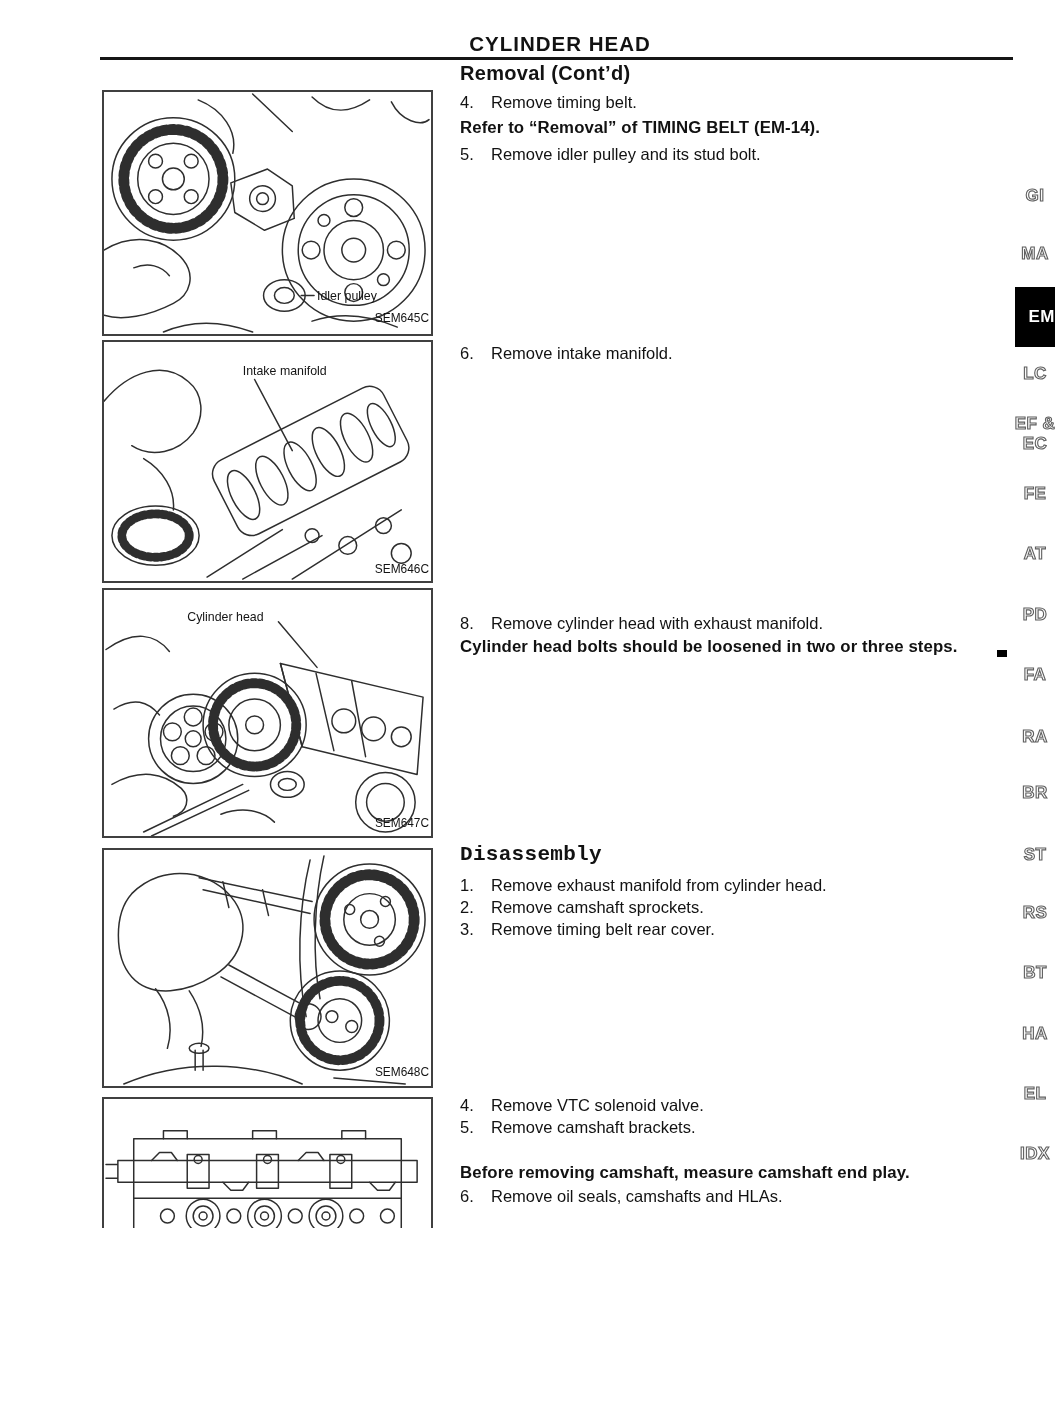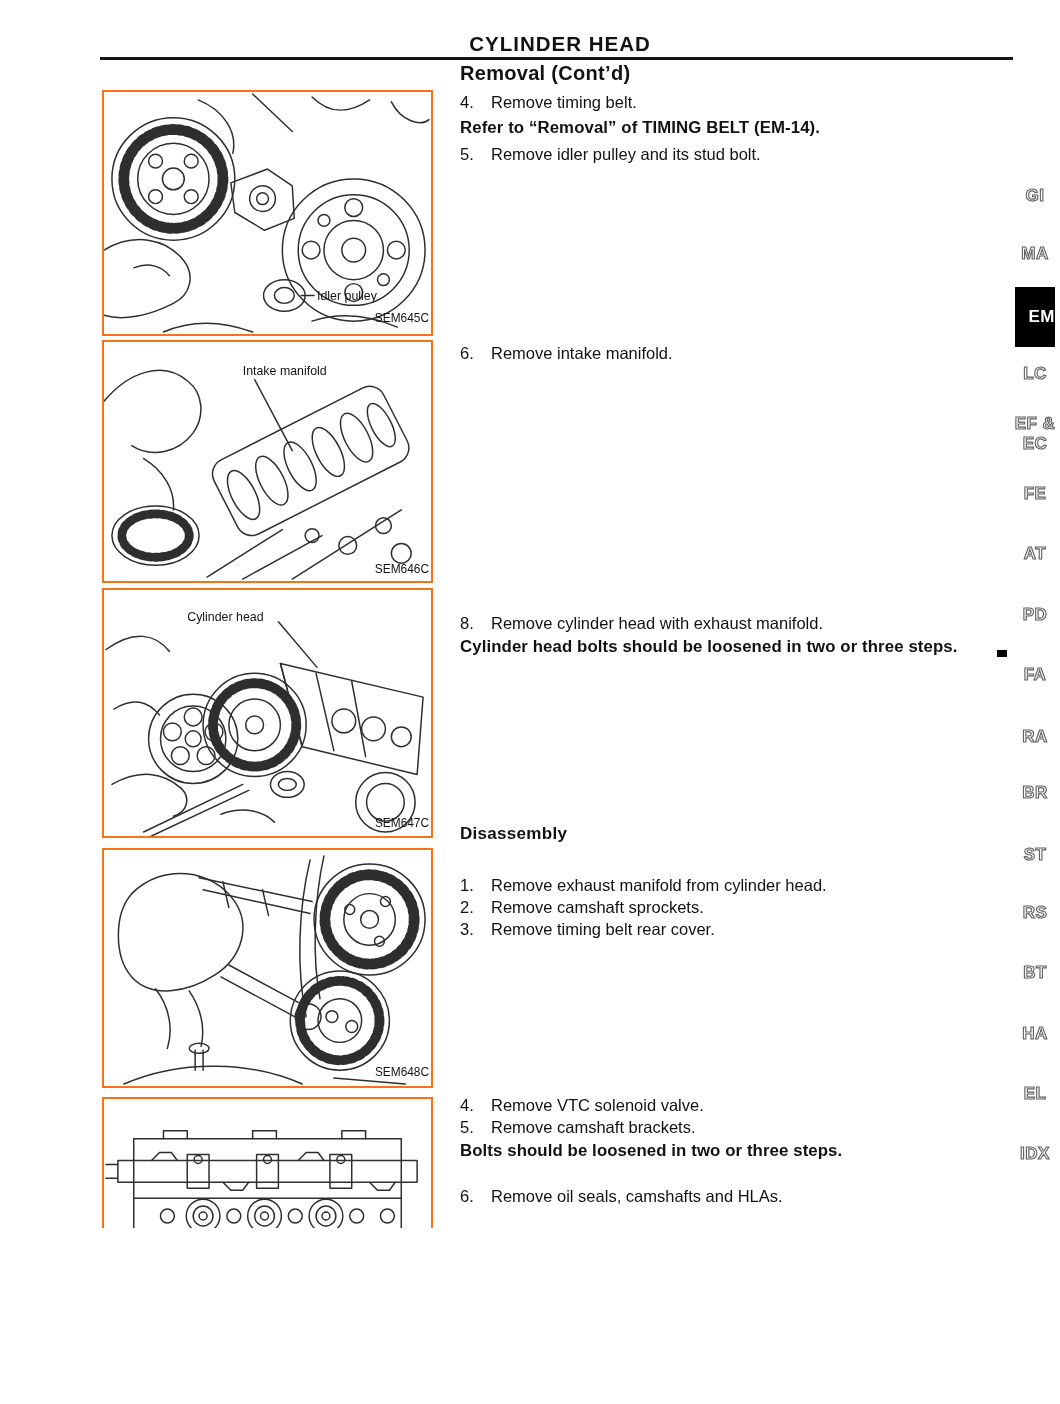--- a/index.html
+++ b/index.html
@@ -7,21 +7,21 @@
     position:relative;width:1060px;height:1228px;background:#ffffff;
     font-family:"Liberation Sans","DejaVu Sans",sans-serif;color:#121212;overflow:hidden;
   }
   .abs{position:absolute;}
   .page-title{font-size:20.5px;font-weight:700;letter-spacing:1px;white-space:nowrap;text-align:center;}
   .rule{background:#161616;height:3px;}
   .h2{font-size:20px;font-weight:700;letter-spacing:.3px;white-space:nowrap;}
   .step{font-size:16.5px;white-space:nowrap;}
   .step .num{display:inline-block;width:31px;}
   .bold-note{font-weight:700;font-size:16.8px;white-space:nowrap;letter-spacing:.1px;}
-  .figure{border:2px solid #f97316;background:#fff;box-sizing:border-box;}
+  .figure{border:2px solid #404040;background:#fff;box-sizing:border-box;}
   .figure svg{display:block;width:100%;height:100%;}
   svg text{font-family:"Liberation Sans","DejaVu Sans",sans-serif;fill:#141414;}
   .tab{
     left:1008px;width:54px;text-align:center;font-weight:700;font-size:17px;line-height:20px;
     color:#fbfbfb;-webkit-text-stroke:1.1px #5f5f5f;letter-spacing:.5px;white-space:nowrap;
   }
   .tab-em-box{left:1015px;top:287px;width:40px;height:60px;background:#000;}
   .tab-em-box span{
     display:block;width:100%;height:100%;line-height:60px;text-align:right;
     color:#ffffff;font-weight:700;font-size:17px;letter-spacing:.5px;
@@ -40,27 +40,27 @@
   <div class="abs rule" style="left:100px;top:57px;width:913px;"></div>
   <div class="abs h2" style="left:460px;top:62px;">Removal (Cont’d)</div>
 
   <div class="abs step" style="left:460px;top:93px;"><span class="num">4.</span><span>Remove timing belt.</span></div>
   <div class="abs bold-note" style="left:460px;top:118px;">Refer to “Removal” of TIMING BELT (EM-14).</div>
   <div class="abs step" style="left:460px;top:145px;"><span class="num">5.</span><span>Remove idler pulley and its stud bolt.</span></div>
   <div class="abs step" style="left:460px;top:344px;"><span class="num">6.</span><span>Remove intake manifold.</span></div>
   <div class="abs step" style="left:460px;top:614px;"><span class="num">8.</span><span>Remove cylinder head with exhaust manifold.</span></div>
   <div class="abs bold-note" style="left:460px;top:637px;">Cylinder head bolts should be loosened in two or three steps.</div>
 
-  <div class="abs h2" style="left:460px;top:824px;font-size:17px;">Disassembly</div>
+  <div class="abs h2" style="left:460px;top:843px;font-size:21px;font-family:Liberation Mono, monospace;">Disassembly</div>
   <div class="abs step" style="left:460px;top:876px;"><span class="num">1.</span><span>Remove exhaust manifold from cylinder head.</span></div>
   <div class="abs step" style="left:460px;top:898px;"><span class="num">2.</span><span>Remove camshaft sprockets.</span></div>
   <div class="abs step" style="left:460px;top:920px;"><span class="num">3.</span><span>Remove timing belt rear cover.</span></div>
   <div class="abs step" style="left:460px;top:1096px;"><span class="num">4.</span><span>Remove VTC solenoid valve.</span></div>
   <div class="abs step" style="left:460px;top:1118px;"><span class="num">5.</span><span>Remove camshaft brackets.</span></div>
-  <div class="abs bold-note" style="left:460px;top:1141px;">Bolts should be loosened in two or three steps.</div>
+  <div class="abs bold-note" style="left:460px;top:1163px;">Before removing camshaft, measure camshaft end play.</div>
   <div class="abs step" style="left:460px;top:1187px;"><span class="num">6.</span><span>Remove oil seals, camshafts and HLAs.</span></div>
 
   <div class="abs figure" style="left:102px;top:90px;width:331px;height:246px;">
     <svg viewBox="0 0 330 245" preserveAspectRatio="none">
       <g stroke="#2e2e2e" fill="none" stroke-width="1.5" stroke-linecap="round" stroke-linejoin="round">
         <path d="M150 2 L190 40 M210 5 C230 25 250 20 268 8 M290 10 C300 30 320 35 328 28 M95 8 C120 18 135 40 130 62"></path>
         <circle cx="70" cy="88" r="62"></circle>
         <circle cx="70" cy="88" r="50" stroke-width="11" stroke-dasharray="4 4"></circle>
         <circle cx="70" cy="88" r="36"></circle>
         <circle cx="70" cy="88" r="11"></circle>

